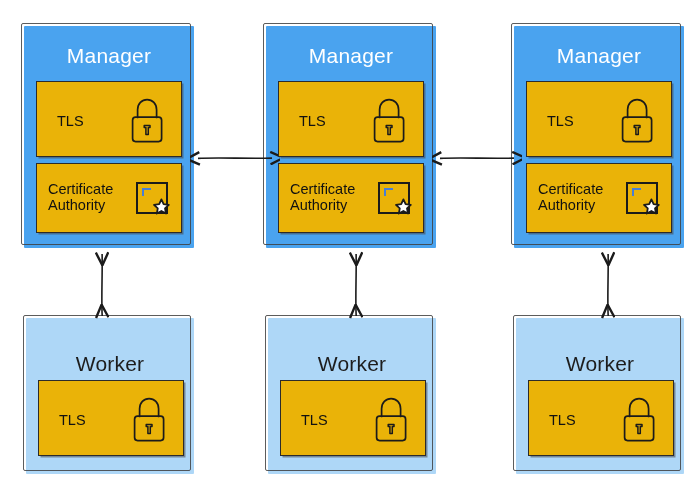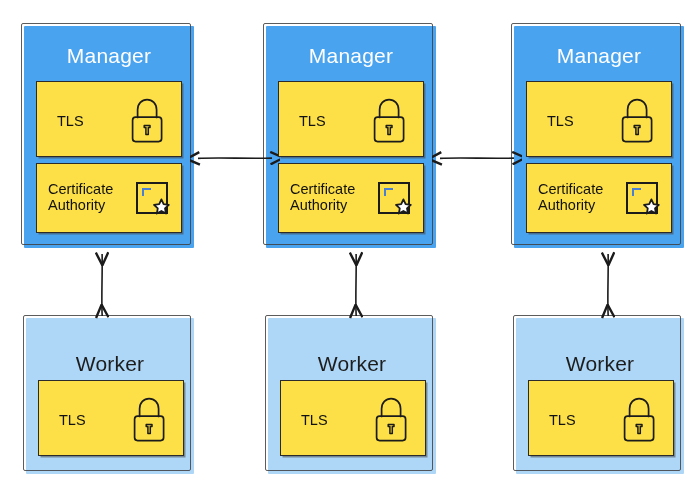--- a/index.html
+++ b/index.html
@@ -55,21 +55,21 @@
     color: #ffffff;
     top: 18px;
   }
   .worker .node-title {
     color: #1d1d1d;
     top: 34px;
   }
 
   .subbox {
     position: absolute;
-    background: #fde047;
+    background: #eab308;
     border: 1.5px solid #2b2b2b;
     box-sizing: border-box;
     z-index: 3;
     box-shadow: 2px 2px 0 -0.5px rgba(70,70,70,.55);
   }
   .subbox .label {
     position: absolute;
     font-size: 14.5px;
     color: #111111;
     line-height: 1.12;

